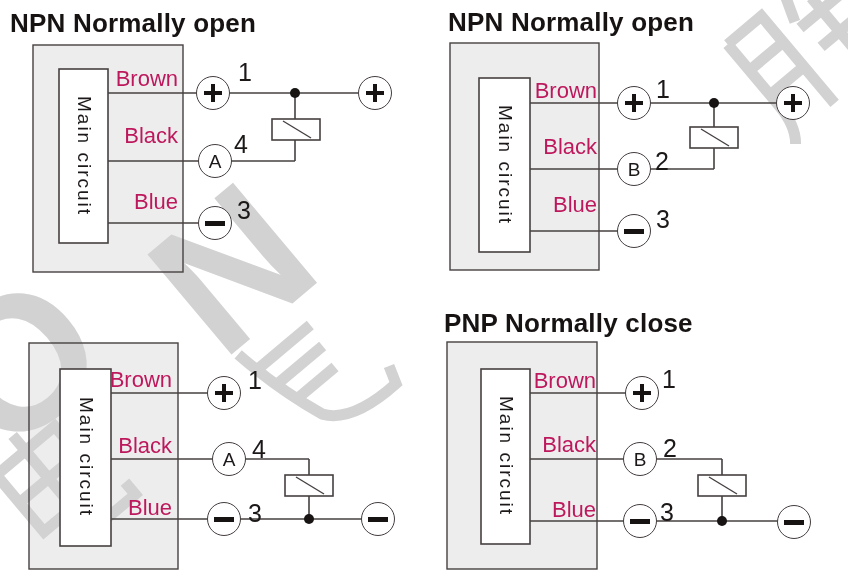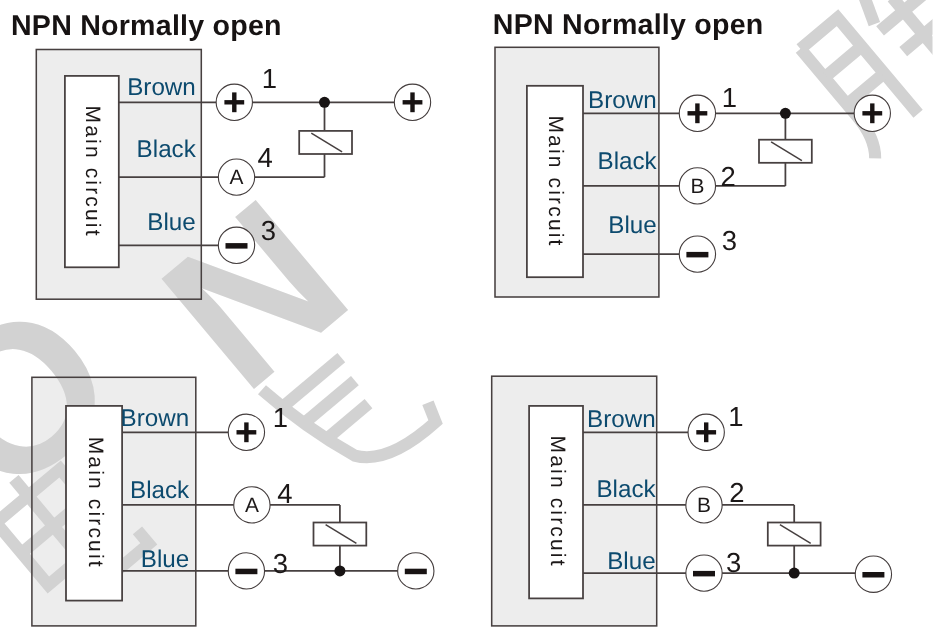--- a/index.html
+++ b/index.html
@@ -4,21 +4,21 @@
 <style>
   html,body{margin:0;padding:0;background:#fff;}
   #page{
     position:relative;width:848px;height:580px;overflow:hidden;background:#ffffff;
     font-family:"Liberation Sans",sans-serif;color:#1c1c1c;
   }
   #page svg{position:absolute;left:0;top:0;}
   .z1{z-index:1;} .z2{z-index:2;} .z3{z-index:3;}
   .txt{position:absolute;z-index:4;white-space:nowrap;}
   .title{font-size:26px;font-weight:bold;line-height:26px;letter-spacing:.2px;color:#171313;}
-  .wire-label{font-size:22px;line-height:24px;width:70px;text-align:right;color:#0c4a6e;}
+  .wire-label{font-size:22px;line-height:24px;width:70px;text-align:right;color:#be185d;}
   .pin{font-size:25px;line-height:25px;width:24px;text-align:center;color:#1c1818;}
   .mc{display:flex;align-items:center;justify-content:center;
       writing-mode:vertical-rl;font-size:19px;letter-spacing:2px;color:#1c1818;}
   .term{
     position:absolute;z-index:4;width:34px;height:34px;box-sizing:border-box;
     border:1.6px solid #443d3d;border-radius:50%;background:#fff;
     display:flex;align-items:center;justify-content:center;
   }
   .term .letter{font-size:19px;line-height:19px;color:#1c1818;}
   .sym{position:relative;width:20px;height:20px;display:block;}
@@ -175,20 +175,21 @@
   <div class="term" style="left:207px;top:502px;">
       <span class="sym sym-minus"></span>
     </div>
   <div class="term" style="left:361px;top:502px;">
       <span class="sym sym-minus"></span>
     </div>
   <div class="txt pin" style="left:243px;top:368px;">1</div>
   <div class="txt pin" style="left:247px;top:437px;">4</div>
   <div class="txt pin" style="left:243px;top:501px;">3</div>
 
+  <div class="txt title" style="left:444px;top:310px;">PNP Normally close</div>
   <div class="txt mc" style="left:481px;top:369px;width:49px;height:175px;">Main circuit</div>
   <div class="txt wire-label" style="left:526px;top:369px;">Brown</div>
   <div class="txt wire-label" style="left:526px;top:433px;">Black</div>
   <div class="txt wire-label" style="left:526px;top:498px;">Blue</div>
   <div class="term" style="left:625px;top:376px;">
       <span class="sym sym-plus"></span>
     </div>
   <div class="term" style="left:623px;top:442px;">
       <span class="letter">B</span>
     </div>

